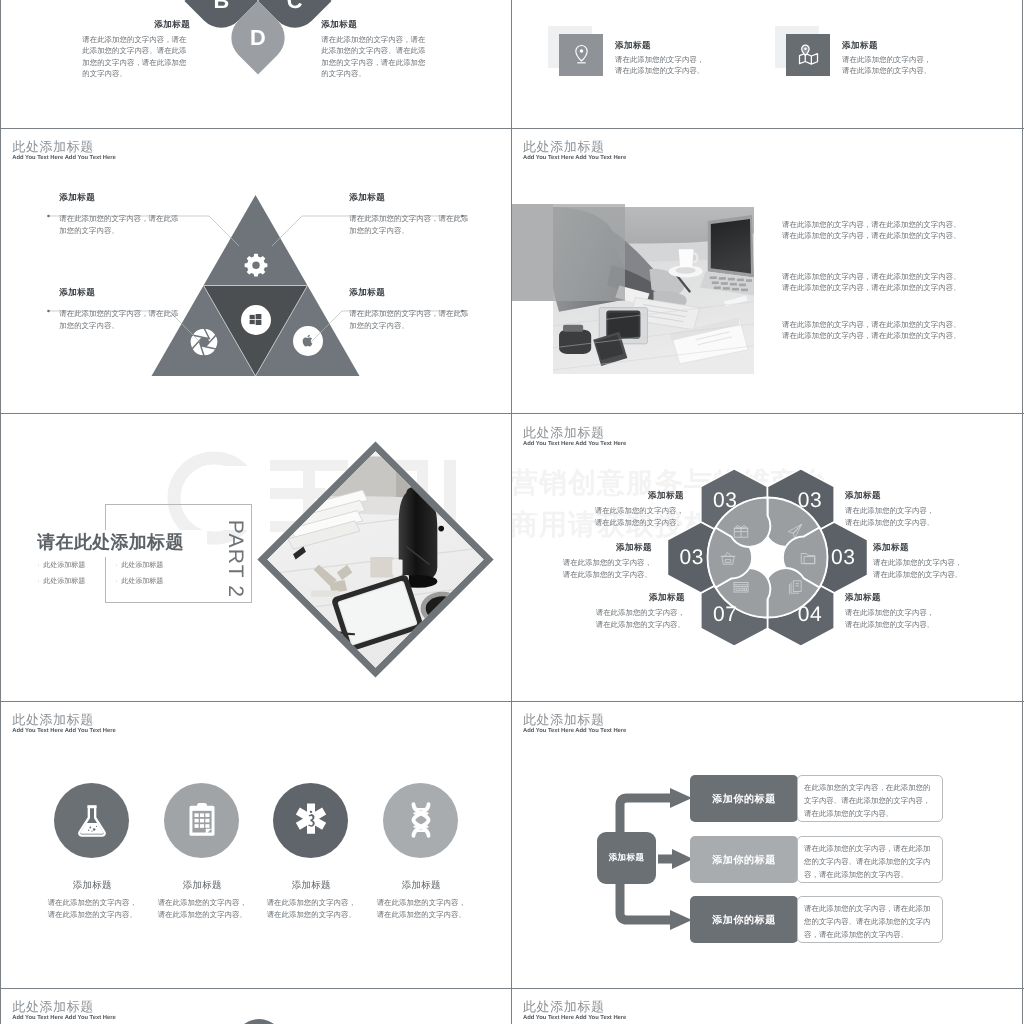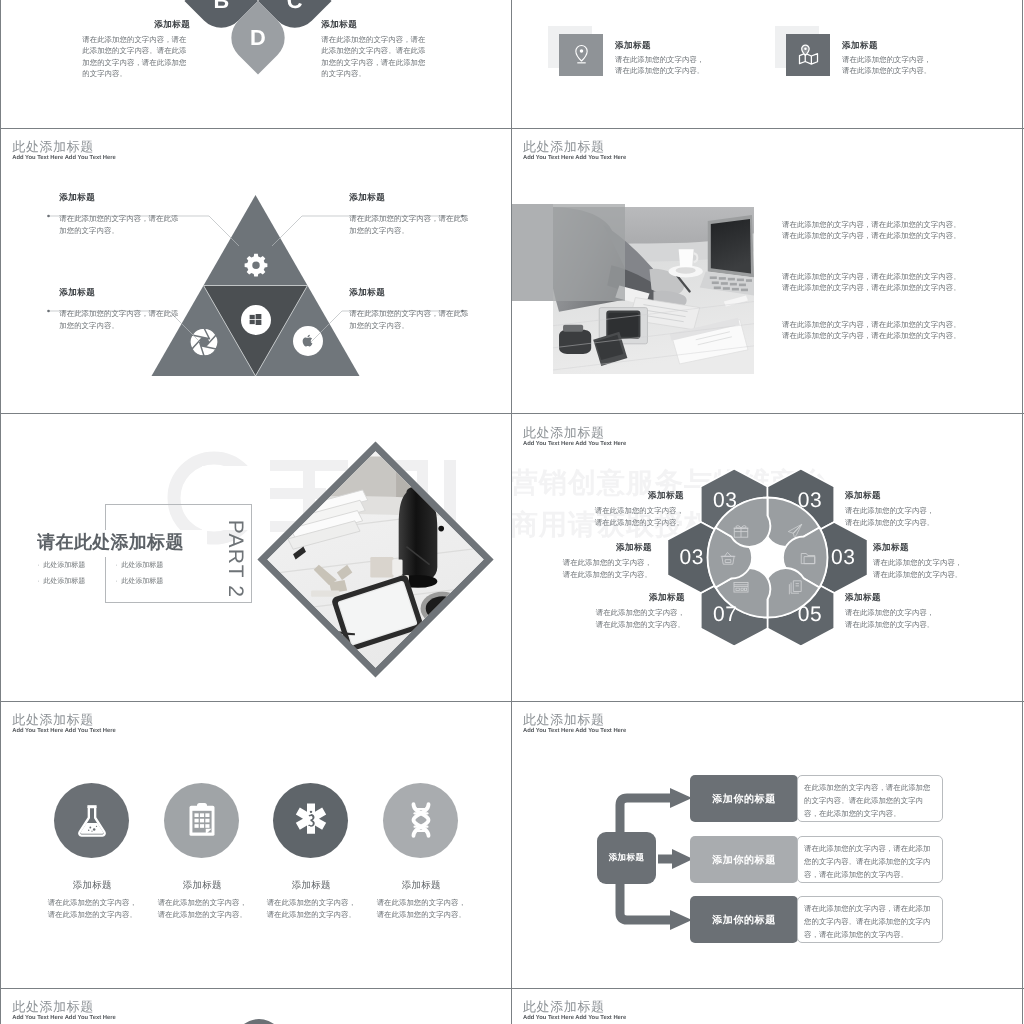--- a/index.html
+++ b/index.html
@@ -343,21 +343,21 @@
     <path d="M255.50,101.50 L255.50,83.50 A60,60 0 0 1 307.46,113.50 L291.87,122.50 A20,20 0 0 1 255.50,101.50 Z" fill="#9a9ea1" stroke="#ffffff" stroke-width="1.9"></path>
     <path d="M291.87,122.50 L307.46,113.50 A60,60 0 0 1 307.46,173.50 L291.87,164.50 A20,20 0 0 1 291.87,122.50 Z" fill="#9a9ea1" stroke="#ffffff" stroke-width="1.9"></path>
     <path d="M291.87,164.50 L307.46,173.50 A60,60 0 0 1 255.50,203.50 L255.50,185.50 A20,20 0 0 1 291.87,164.50 Z" fill="#9a9ea1" stroke="#ffffff" stroke-width="1.9"></path>
     <path d="M255.50,185.50 L255.50,203.50 A60,60 0 0 1 203.54,173.50 L219.13,164.50 A20,20 0 0 1 255.50,185.50 Z" fill="#9a9ea1" stroke="#ffffff" stroke-width="1.9"></path>
     <path d="M219.13,164.50 L203.54,173.50 A60,60 0 0 1 203.54,113.50 L219.13,122.50 A20,20 0 0 1 219.13,164.50 Z" fill="#9a9ea1" stroke="#ffffff" stroke-width="1.9"></path>
     <path d="M219.13,122.50 L203.54,113.50 A60,60 0 0 1 255.50,83.50 L255.50,101.50 A20,20 0 0 1 219.13,122.50 Z" fill="#9a9ea1" stroke="#ffffff" stroke-width="1.9"></path>
   </svg>
   <div style="position:absolute;left:193.2px;top:75.8px;width:40px;text-align:center;color:#fff;font-size:21px;letter-spacing:.5px;font-weight:300;line-height:1;">03</div>
   <div style="position:absolute;left:277.9px;top:75.8px;width:40px;text-align:center;color:#fff;font-size:21px;letter-spacing:.5px;font-weight:300;line-height:1;">03</div>
   <div style="position:absolute;left:311.2px;top:133.0px;width:40px;text-align:center;color:#fff;font-size:21px;letter-spacing:.5px;font-weight:300;line-height:1;">03</div>
-  <div style="position:absolute;left:277.9px;top:190.2px;width:40px;text-align:center;color:#fff;font-size:21px;letter-spacing:.5px;font-weight:300;line-height:1;">05</div>
+  <div style="position:absolute;left:277.9px;top:190.2px;width:40px;text-align:center;color:#fff;font-size:21px;letter-spacing:.5px;font-weight:300;line-height:1;">04</div>
   <div style="position:absolute;left:193.2px;top:190.2px;width:40px;text-align:center;color:#fff;font-size:21px;letter-spacing:.5px;font-weight:300;line-height:1;">07</div>
   <div style="position:absolute;left:159.8px;top:133.0px;width:40px;text-align:center;color:#fff;font-size:21px;letter-spacing:.5px;font-weight:300;line-height:1;">03</div>
   <div style="position:absolute;left:219.5px;top:107.5px;width:18px;height:18px;opacity:.9;"><svg viewBox="0 0 32 32" width="100%" height="100%">
           <g fill="none" stroke="#d5d7d9" stroke-width="1.5">
             <rect x="4" y="11" width="24" height="16"></rect>
             <path d="M3 11h26M16 11v16M4 17h24"></path>
             <path d="M16 11c-2-5-9-6-9-2 0 2 5 2 9 2zM16 11c2-5 9-6 9-2 0 2-5 2-9 2z"></path>
           </g>
         </svg></div>
   <div style="position:absolute;left:273.5px;top:107.5px;width:18px;height:18px;opacity:.9;"><svg viewBox="0 0 32 32" width="100%" height="100%">
@@ -508,21 +508,21 @@
     <path d="M146 157 L162 157" fill="none" stroke="#6b7075" stroke-width="9"></path>
     <polygon points="160,147 181,157 160,167" fill="#6b7075"></polygon>
     <path d="M108 164 L108 211 Q108 218 115 218 L160 218" fill="none" stroke="#6b7075" stroke-width="9" stroke-linecap="butt"></path>
     <polygon points="158,208 180,218 158,228" fill="#6b7075"></polygon>
   </svg>
   <div style="position:absolute;left:85px;top:130px;width:59px;height:52px;border-radius:9px;background:#6b7075;"></div>
   <div style="position:absolute;left:85px;top:130px;width:59px;height:52px;display:flex;align-items:center;justify-content:center;color:#fff;font-size:8.5px;font-weight:bold;letter-spacing:.4px;">添加标题</div>
   <div style="position:absolute;left:178px;top:73px;width:108px;height:47px;border-radius:5px;background:#6b7075;"></div>
   <div style="position:absolute;left:178px;top:73px;width:108px;height:47px;display:flex;align-items:center;justify-content:center;color:#fff;font-size:10px;font-weight:bold;letter-spacing:.6px;">添加你的标题</div>
   <div style="position:absolute;left:285px;top:73px;width:146px;height:47px;border:1px solid #b8bbbe;border-radius:5px;background:#fff;"></div>
-  <div class="p7" style="position:absolute;left:292px;top:80px;width:132px;line-height:1.72;">在此添加您的文字内容，请在此添加您的文字内容。请在此添加您的文字内容，在此添加您的文字内容。</div>
+  <div class="p7" style="position:absolute;left:292px;top:80px;width:132px;line-height:1.72;">在此添加您的文字内容，在此添加您的文字内容。请在此添加您的文字内容，请在此添加您的文字内容。</div>
   <div style="position:absolute;left:178px;top:134px;width:108px;height:47px;border-radius:5px;background:#a9acaf;"></div>
   <div style="position:absolute;left:178px;top:134px;width:108px;height:47px;display:flex;align-items:center;justify-content:center;color:#fff;font-size:10px;font-weight:bold;letter-spacing:.6px;">添加你的标题</div>
   <div style="position:absolute;left:285px;top:134px;width:146px;height:47px;border:1px solid #b8bbbe;border-radius:5px;background:#fff;"></div>
   <div class="p7" style="position:absolute;left:292px;top:141px;width:132px;line-height:1.72;">请在此添加您的文字内容，请在此添加您的文字内容。请在此添加您的文字内容，请在此添加您的文字内容。</div>
   <div style="position:absolute;left:178px;top:194px;width:108px;height:47px;border-radius:5px;background:#6b7075;"></div>
   <div style="position:absolute;left:178px;top:194px;width:108px;height:47px;display:flex;align-items:center;justify-content:center;color:#fff;font-size:10px;font-weight:bold;letter-spacing:.6px;">添加你的标题</div>
   <div style="position:absolute;left:285px;top:194px;width:146px;height:47px;border:1px solid #b8bbbe;border-radius:5px;background:#fff;"></div>
   <div class="p7" style="position:absolute;left:292px;top:201px;width:132px;line-height:1.72;">请在此添加您的文字内容，请在此添加您的文字内容。请在此添加您的文字内容，请在此添加您的文字内容。</div>
 </div>
 <div class="cell" style="left:1.3px;top:989.3px;width:509px;height:35px;">

